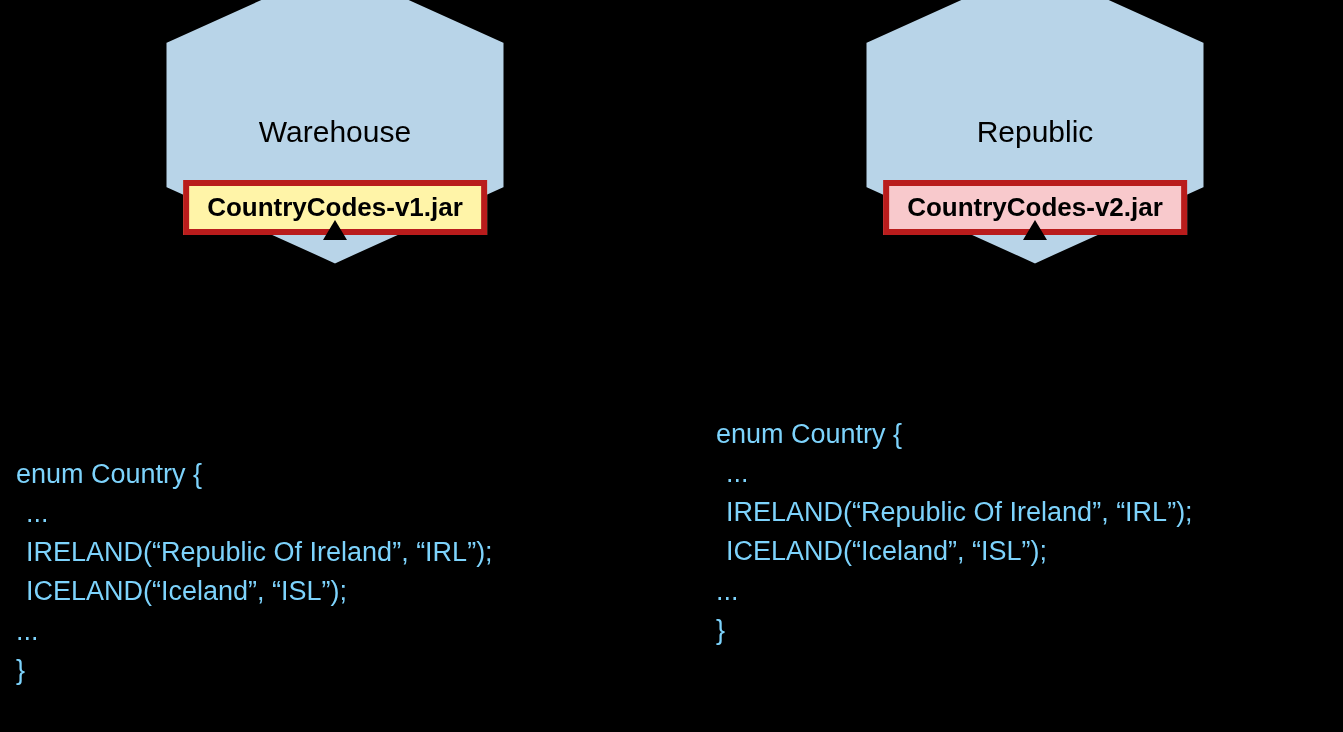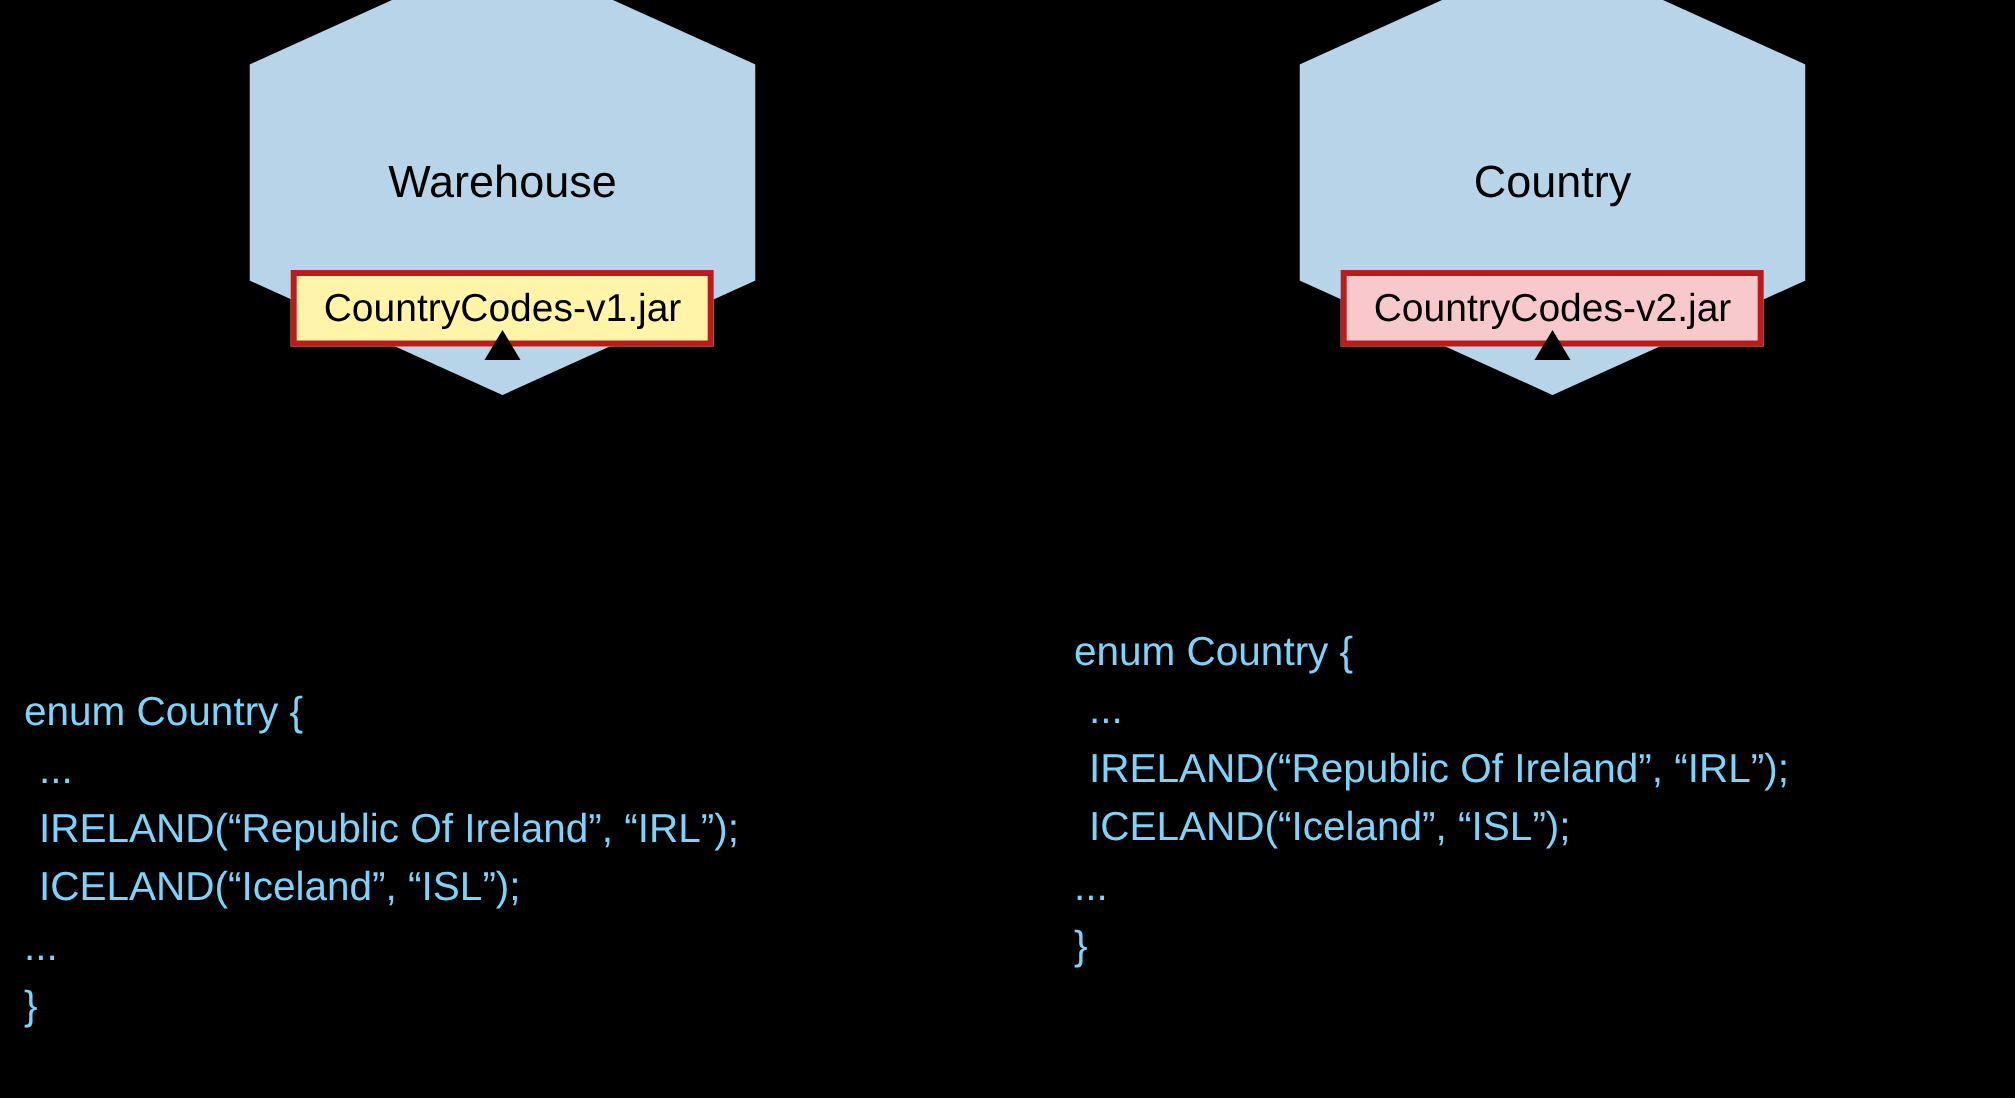--- a/index.html
+++ b/index.html
@@ -32,38 +32,39 @@
     height: 310px;
     position: relative;
   }
   .hexagon svg {
     position: absolute;
     top: 0;
     left: 0;
   }
   .hex-title {
     position: absolute;
-    top: 145px;
+    top: 155px;
     left: 0;
     width: 100%;
     text-align: center;
     font-size: 30px;
     color: #000;
     font-weight: 400;
   }
   .jar-label {
     position: absolute;
     top: 220px;
     left: 50%;
     transform: translateX(-50%);
     padding: 6px 18px;
     font-size: 26px;
     color: #000;
-    border: 4px solid #b91c1c;
+    border: 6px solid #b91c1c;
     white-space: nowrap;
+    font-weight: bold;
   }
   .jar-yellow {
     background-color: #FFF4A8;
   }
   .jar-pink {
     background-color: #F8C9CC;
     text-align: center;
   }
   .arrow-up {
     position: absolute;
@@ -129,21 +130,21 @@
   <div class="arrow-up"></div>
 </div>
 <div class="dashed-line dashed-left"></div>
 
 <div class="hexagon-container hexagon-right">
   <div class="hexagon">
     <svg width="360" height="310" viewBox="0 0 360 310">
       <polygon points="180,5 350,82 350,228 180,305 10,228 10,82" fill="#B8D4E8" stroke="#000" stroke-width="3"></polygon>
     </svg>
   </div>
-  <div class="hex-title">Country</div>
+  <div class="hex-title">Republic</div>
   <div class="jar-label jar-pink">CountryCodes-v2.jar</div>
   <div class="arrow-up"></div>
 </div>
 <div class="dashed-line dashed-right"></div>
 
 <div class="code-block code-left">
   <div class="code-line">enum Country {</div>
   <div class="code-line indent">...</div>
   <div class="code-line indent">IRELAND(“Republic Of Ireland”, “IRL”);</div>
   <div class="code-line indent">ICELAND(“Iceland”, “ISL”);</div>

